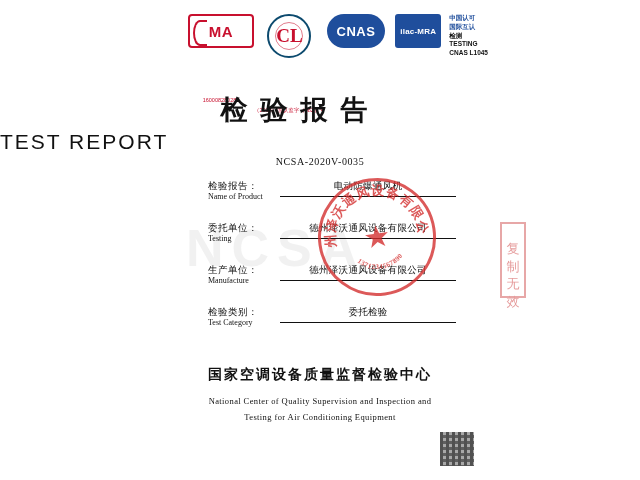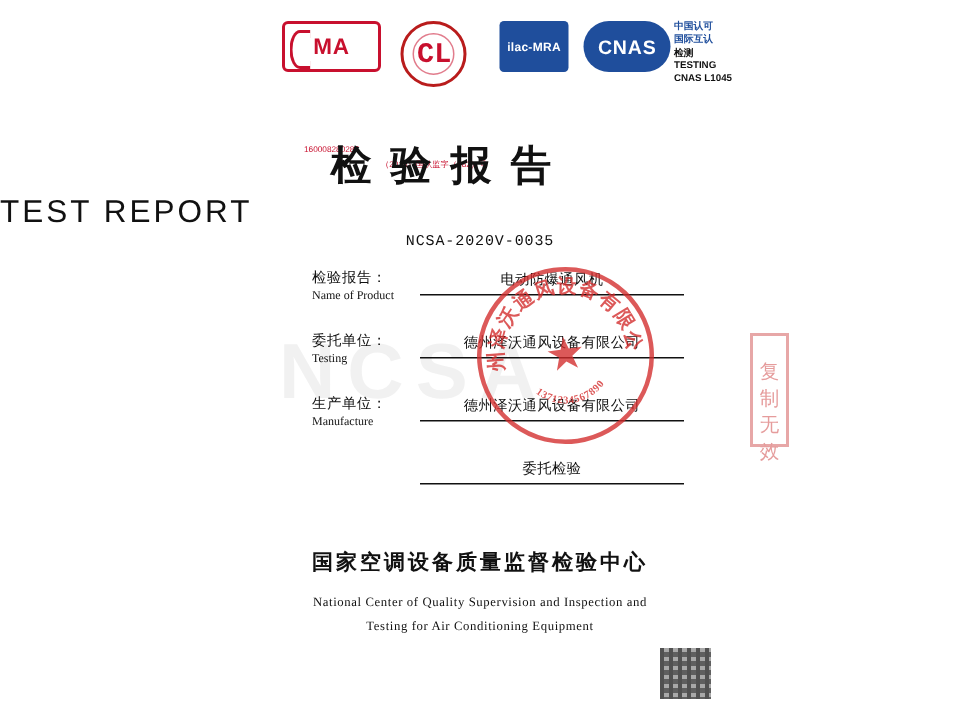--- a/index.html
+++ b/index.html
@@ -72,26 +72,26 @@
     font-family: "Liberation Sans", sans-serif;
     color: #c8102e;
     text-align: center;
     line-height: 1.25;
     white-space: nowrap;
   }
   .cnacl-mark {
     width: 40px;
     height: 40px;
     border-radius: 50%;
-    border: 2px solid #b91c1c;
+    border: 2px solid #0c4a6e;
     color: #c8102e;
     display: flex;
     align-items: center;
     justify-content: center;
-    font-family: Liberation Mono, monospace;
+    font-family: Liberation Serif, serif;
     font-weight: bold;
     font-size: 19px;
     position: relative;
   }
   .cnacl-mark::after {
     content: "";
     position: absolute;
     left: 6px;
     top: 6px;
     right: 6px;
@@ -165,21 +165,21 @@
     font-size: 21px;
     letter-spacing: 2px;
     color: #111111;
   }
   .report-no {
     position: absolute;
     top: 156px;
     left: 0;
     width: 640px;
     text-align: center;
-    font-family: Liberation Mono, monospace;
+    font-family: Liberation Serif, serif;
     font-size: 10px;
     letter-spacing: 0.6px;
     color: #111111;
   }
 
   
   .fields {
     position: absolute;
     top: 180px;
     left: 208px;
@@ -346,25 +346,25 @@
       <div class="cma-mark">MA</div>
       <div class="logo-caption">160008280285</div>
     </div>
 
     <div class="logo-cell">
       <div class="cnacl-mark">CL</div>
       <div class="logo-caption">（2018）国认监字（082）号</div>
     </div>
 
     <div class="logo-cell">
+      <div class="cnas-mark">CNAS</div>
+    </div>
+
+    <div class="logo-cell">
       <div class="ilac-mark">ilac-MRA</div>
-    </div>
-
-    <div class="logo-cell">
-      <div class="cnas-mark">CNAS</div>
     </div>
 
     <div class="cnas-text-block">
       <div class="blue">中国认可</div>
       <div class="blue">国际互认</div>
       <div>检测</div>
       <div>TESTING</div>
       <div>CNAS L1045</div>
     </div>
   </div>
@@ -395,20 +395,24 @@
 
     <div class="field-row">
       <div class="field-label">
         <span class="cn">生产单位：</span>
         <span class="en">Manufacture</span>
       </div>
       <div class="field-value">德州泽沃通风设备有限公司</div>
     </div>
 
     <div class="field-row">
+      <div class="field-label">
+        <span class="cn">检验类别：</span>
+        <span class="en">Test Category</span>
+      </div>
       <div class="field-value">委托检验</div>
     </div>
 
   </div>
 
   <div class="seal">
     <svg class="seal-arc-top" viewBox="0 0 112 112">
       <defs>
         <path id="arcTop" d="M 14,56 A 42,42 0 0 1 98,56"></path>
         <path id="arcBottom" d="M 24,56 A 32,32 0 0 0 88,56"></path>

